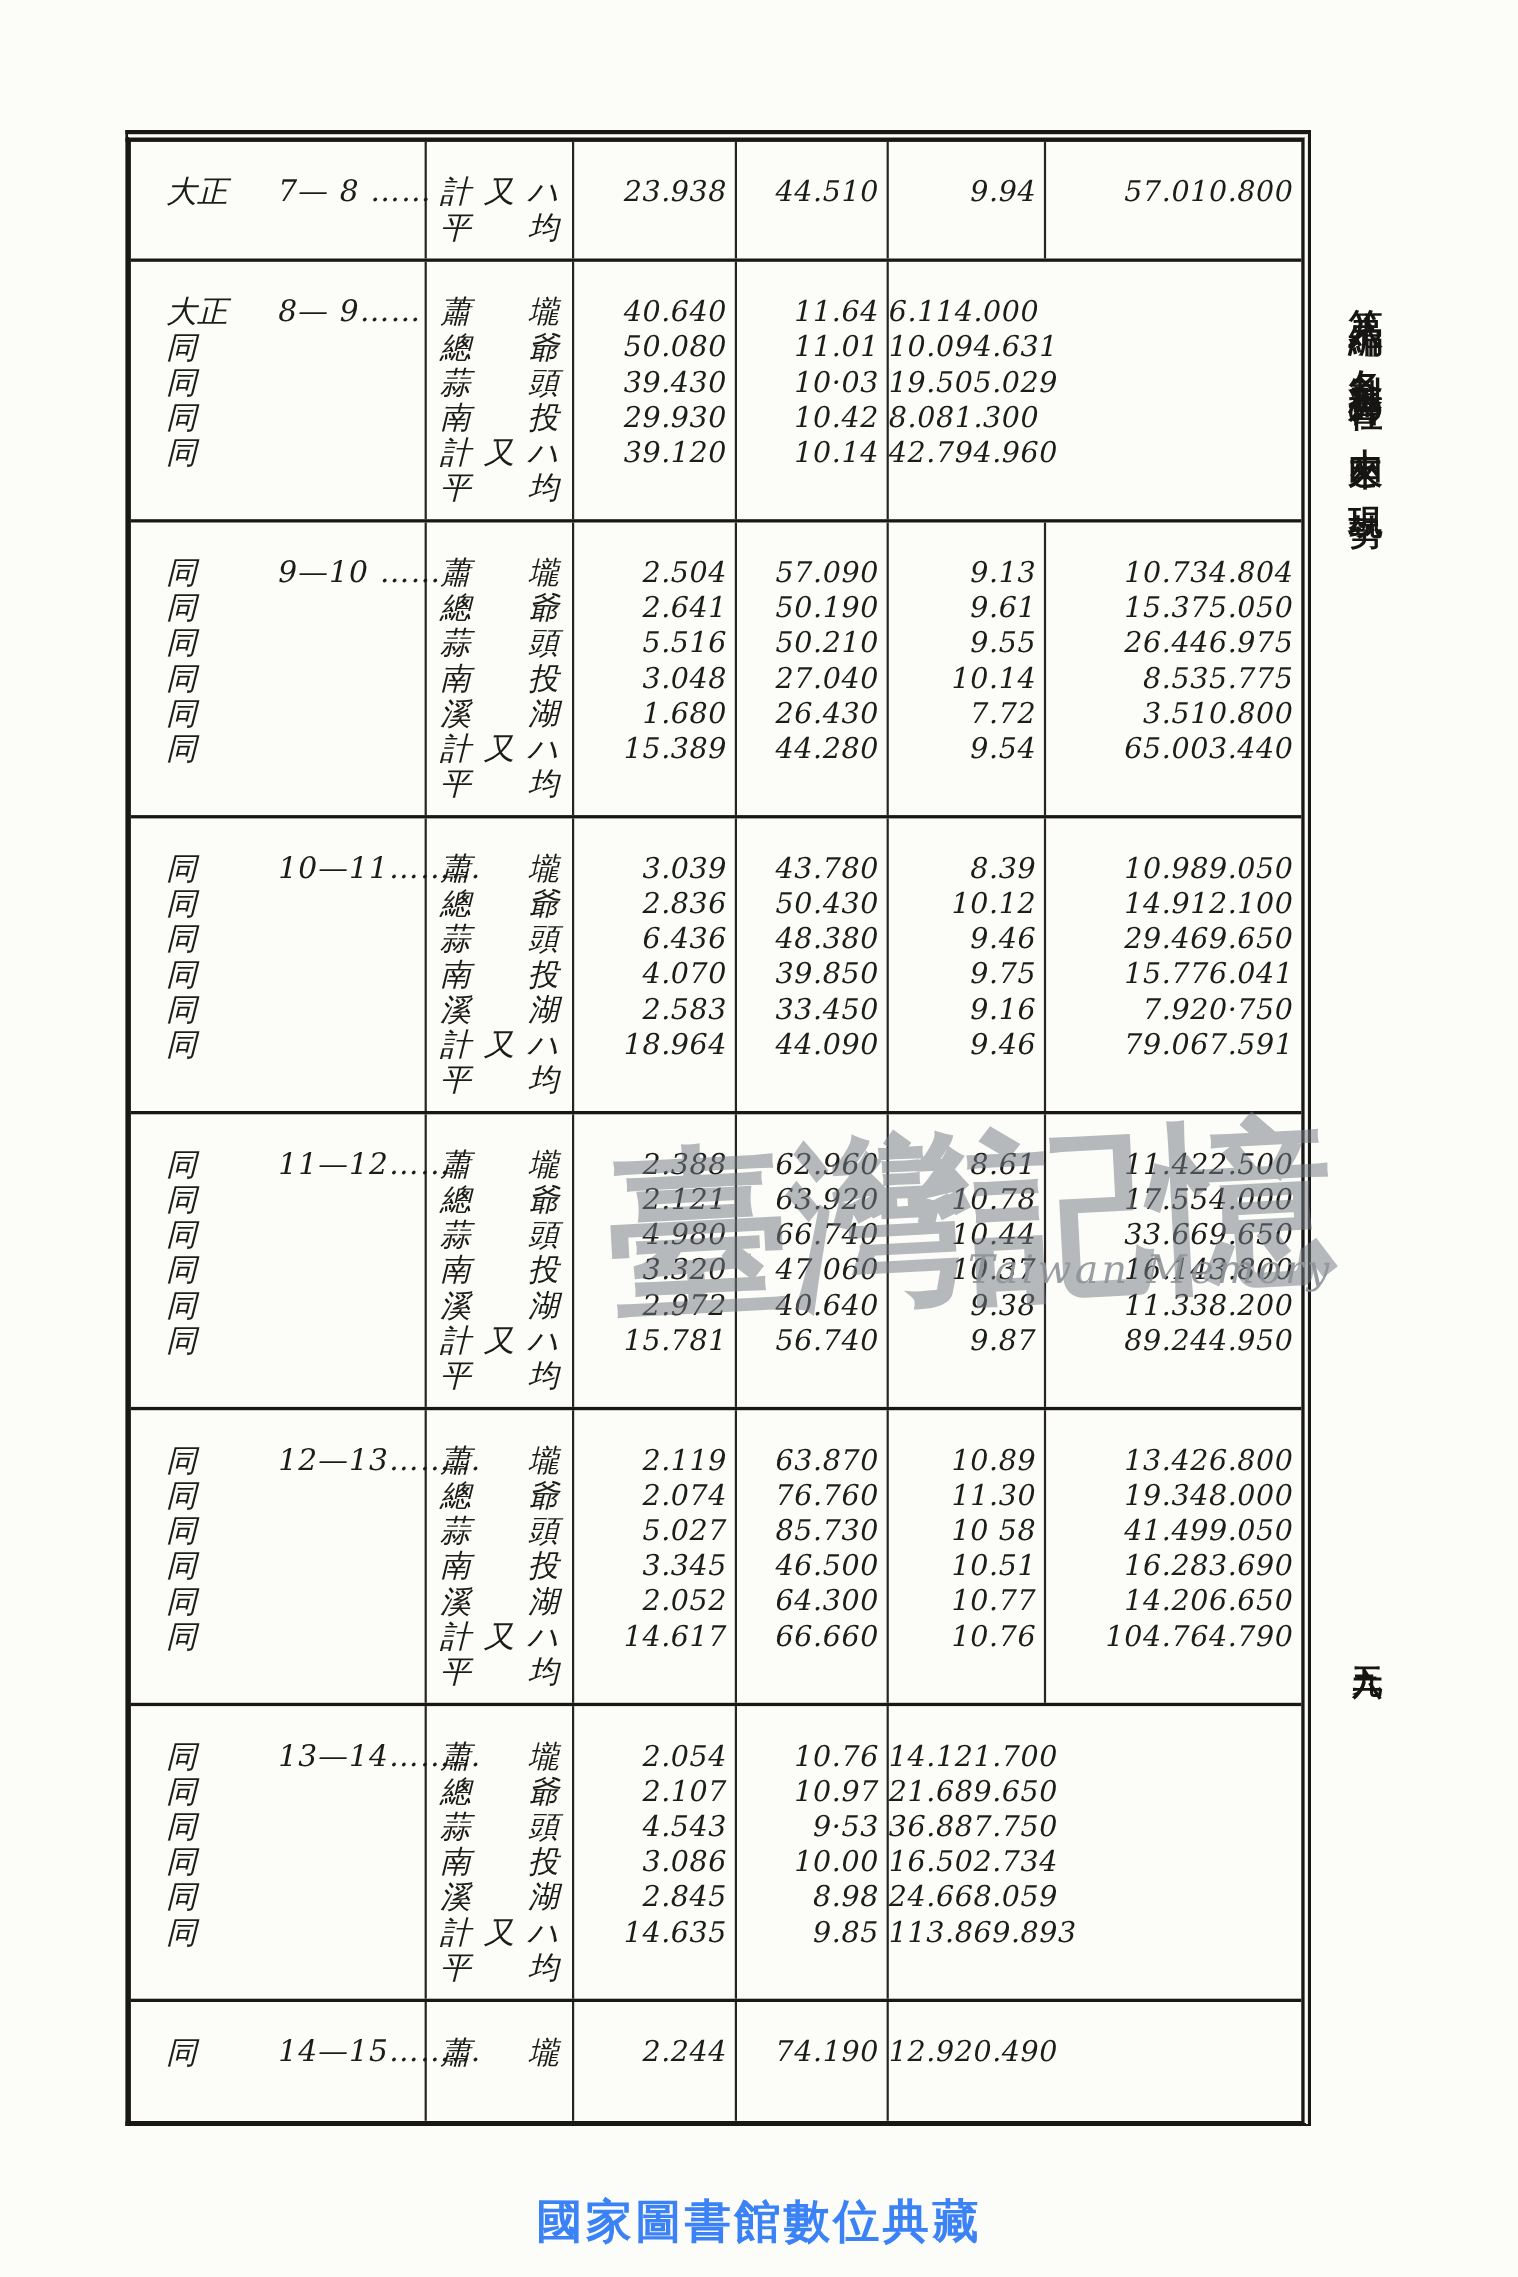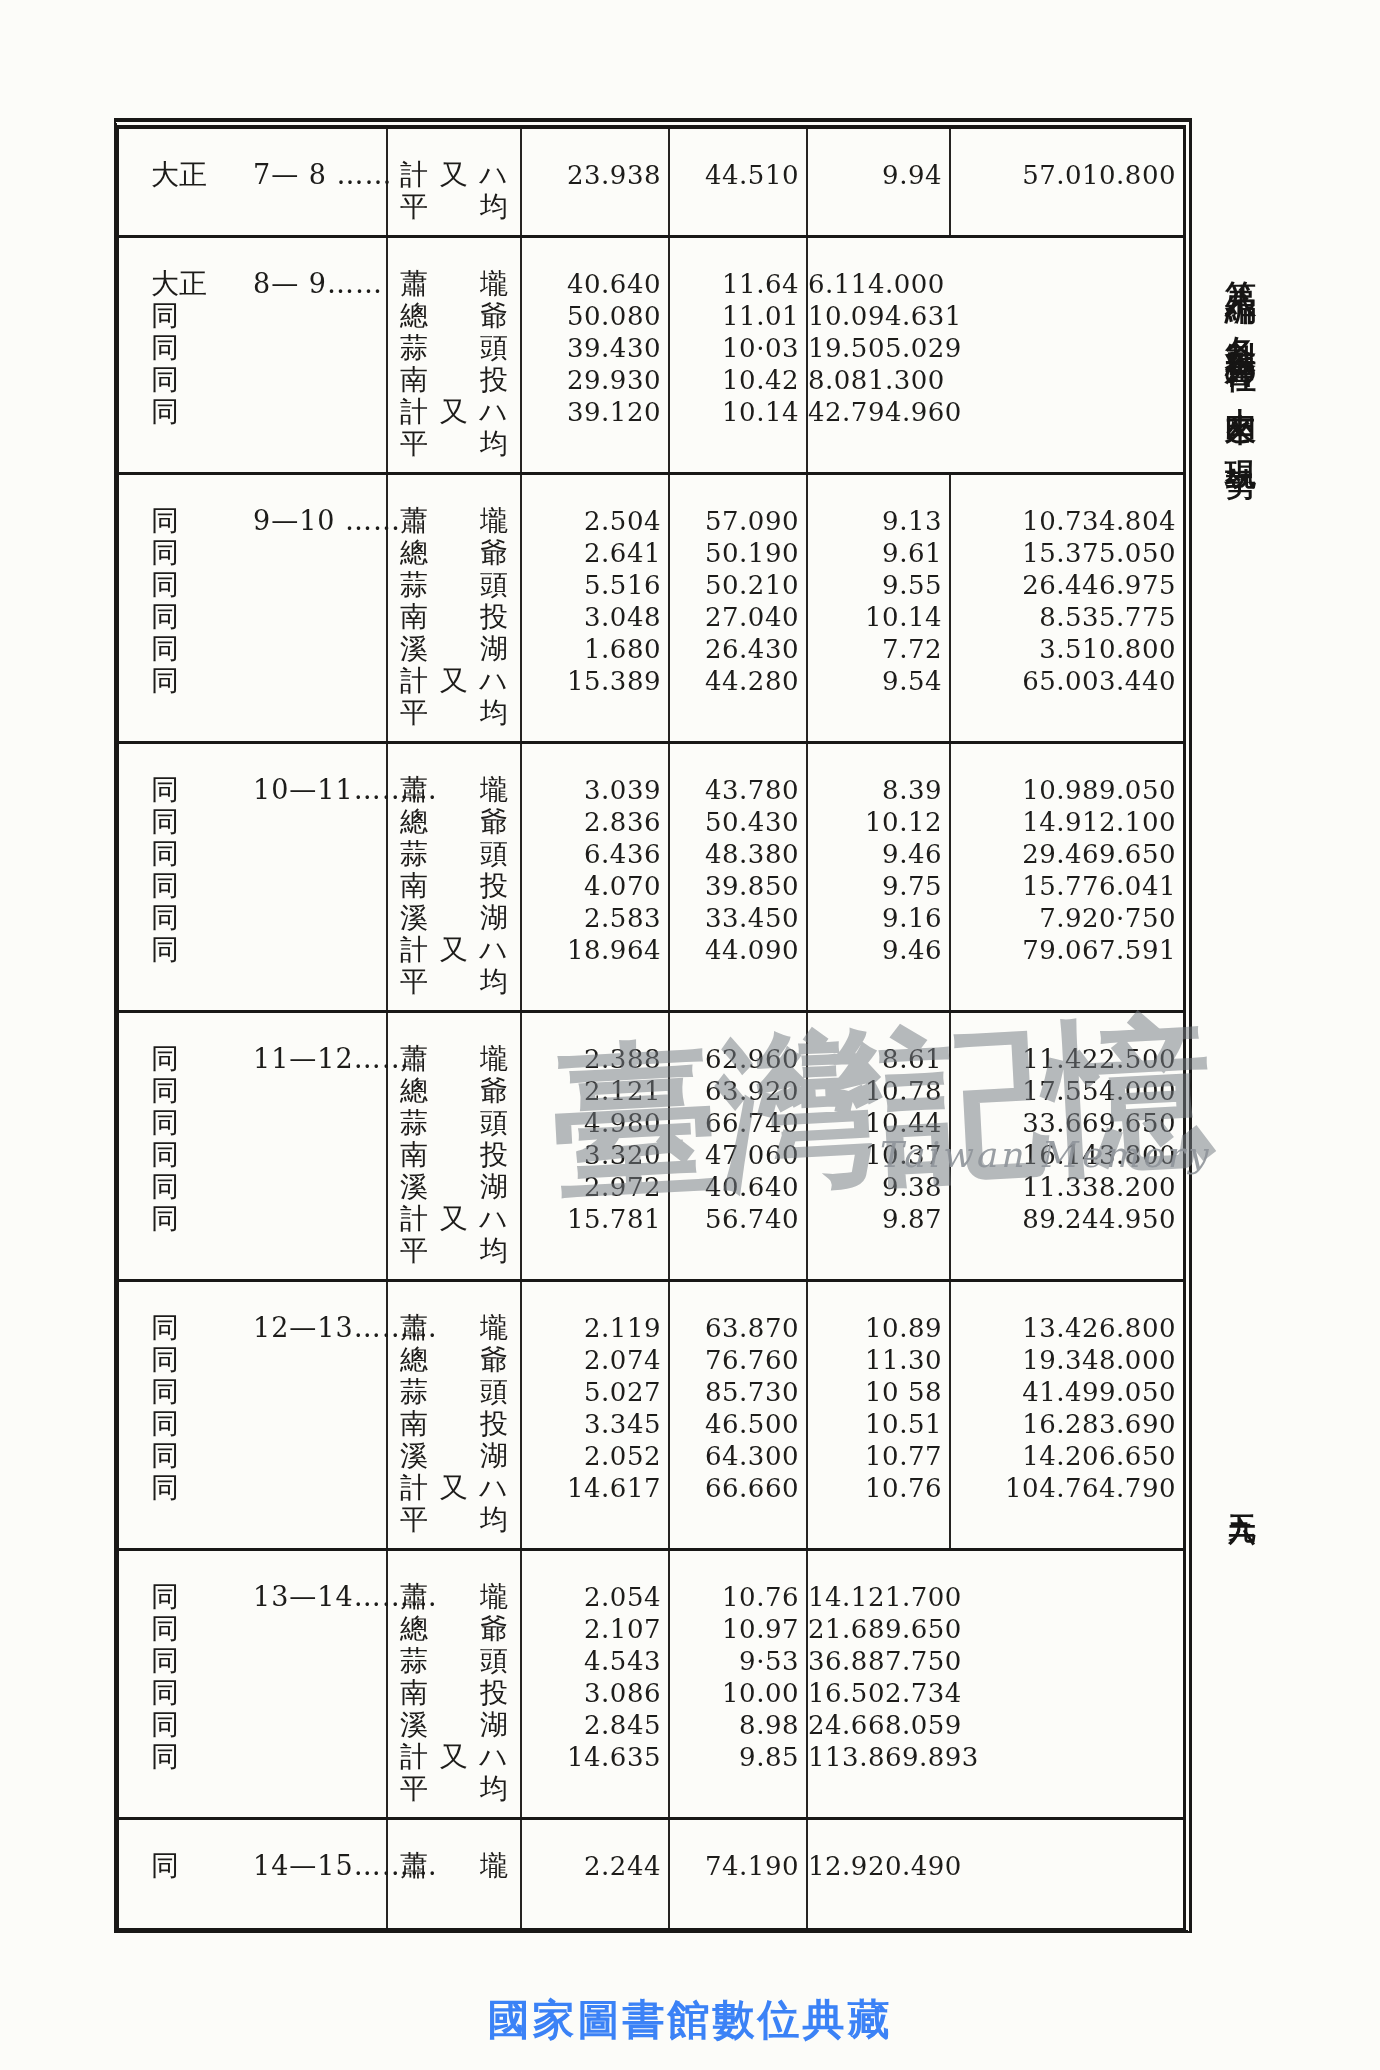--- a/index.html
+++ b/index.html
@@ -10,21 +10,21 @@
   }
   
   .scan-table{
     position:absolute;left:114px;top:118px;width:1078px;box-sizing:border-box;
     border-left:5px solid #191817;
     border-right:9px double #191817;
     border-top:11px double #191817;
     border-bottom:5px solid #191817;
   }
   .section{display:grid;grid-template-columns:269px 134px 148px 138px 143px auto;
-    border-bottom:3px solid #191817;}
+    border-bottom:3px solid #191817;font-style:italic;}
   .section:last-child{border-bottom:none;}
   .cell{box-sizing:border-box;padding-top:30px;padding-bottom:12px;}
   .cell.bordered{border-right:2px solid #262422;}
   .section:last-child .cell{padding-bottom:46px;}
   .line{height:32px;line-height:32px;white-space:nowrap;}
   .year-line{display:flex;padding-left:32px;font-size:28px;}
   .year-line .era{width:74px;flex:none;}
   .year-line .range{font-size:27px;letter-spacing:1px;margin-left:28px;}
   .name-line{display:flex;justify-content:space-between;padding:0 12px;font-size:28px;}
   .num-line{text-align:right;padding-right:7px;font-size:26px;letter-spacing:.5px;}

